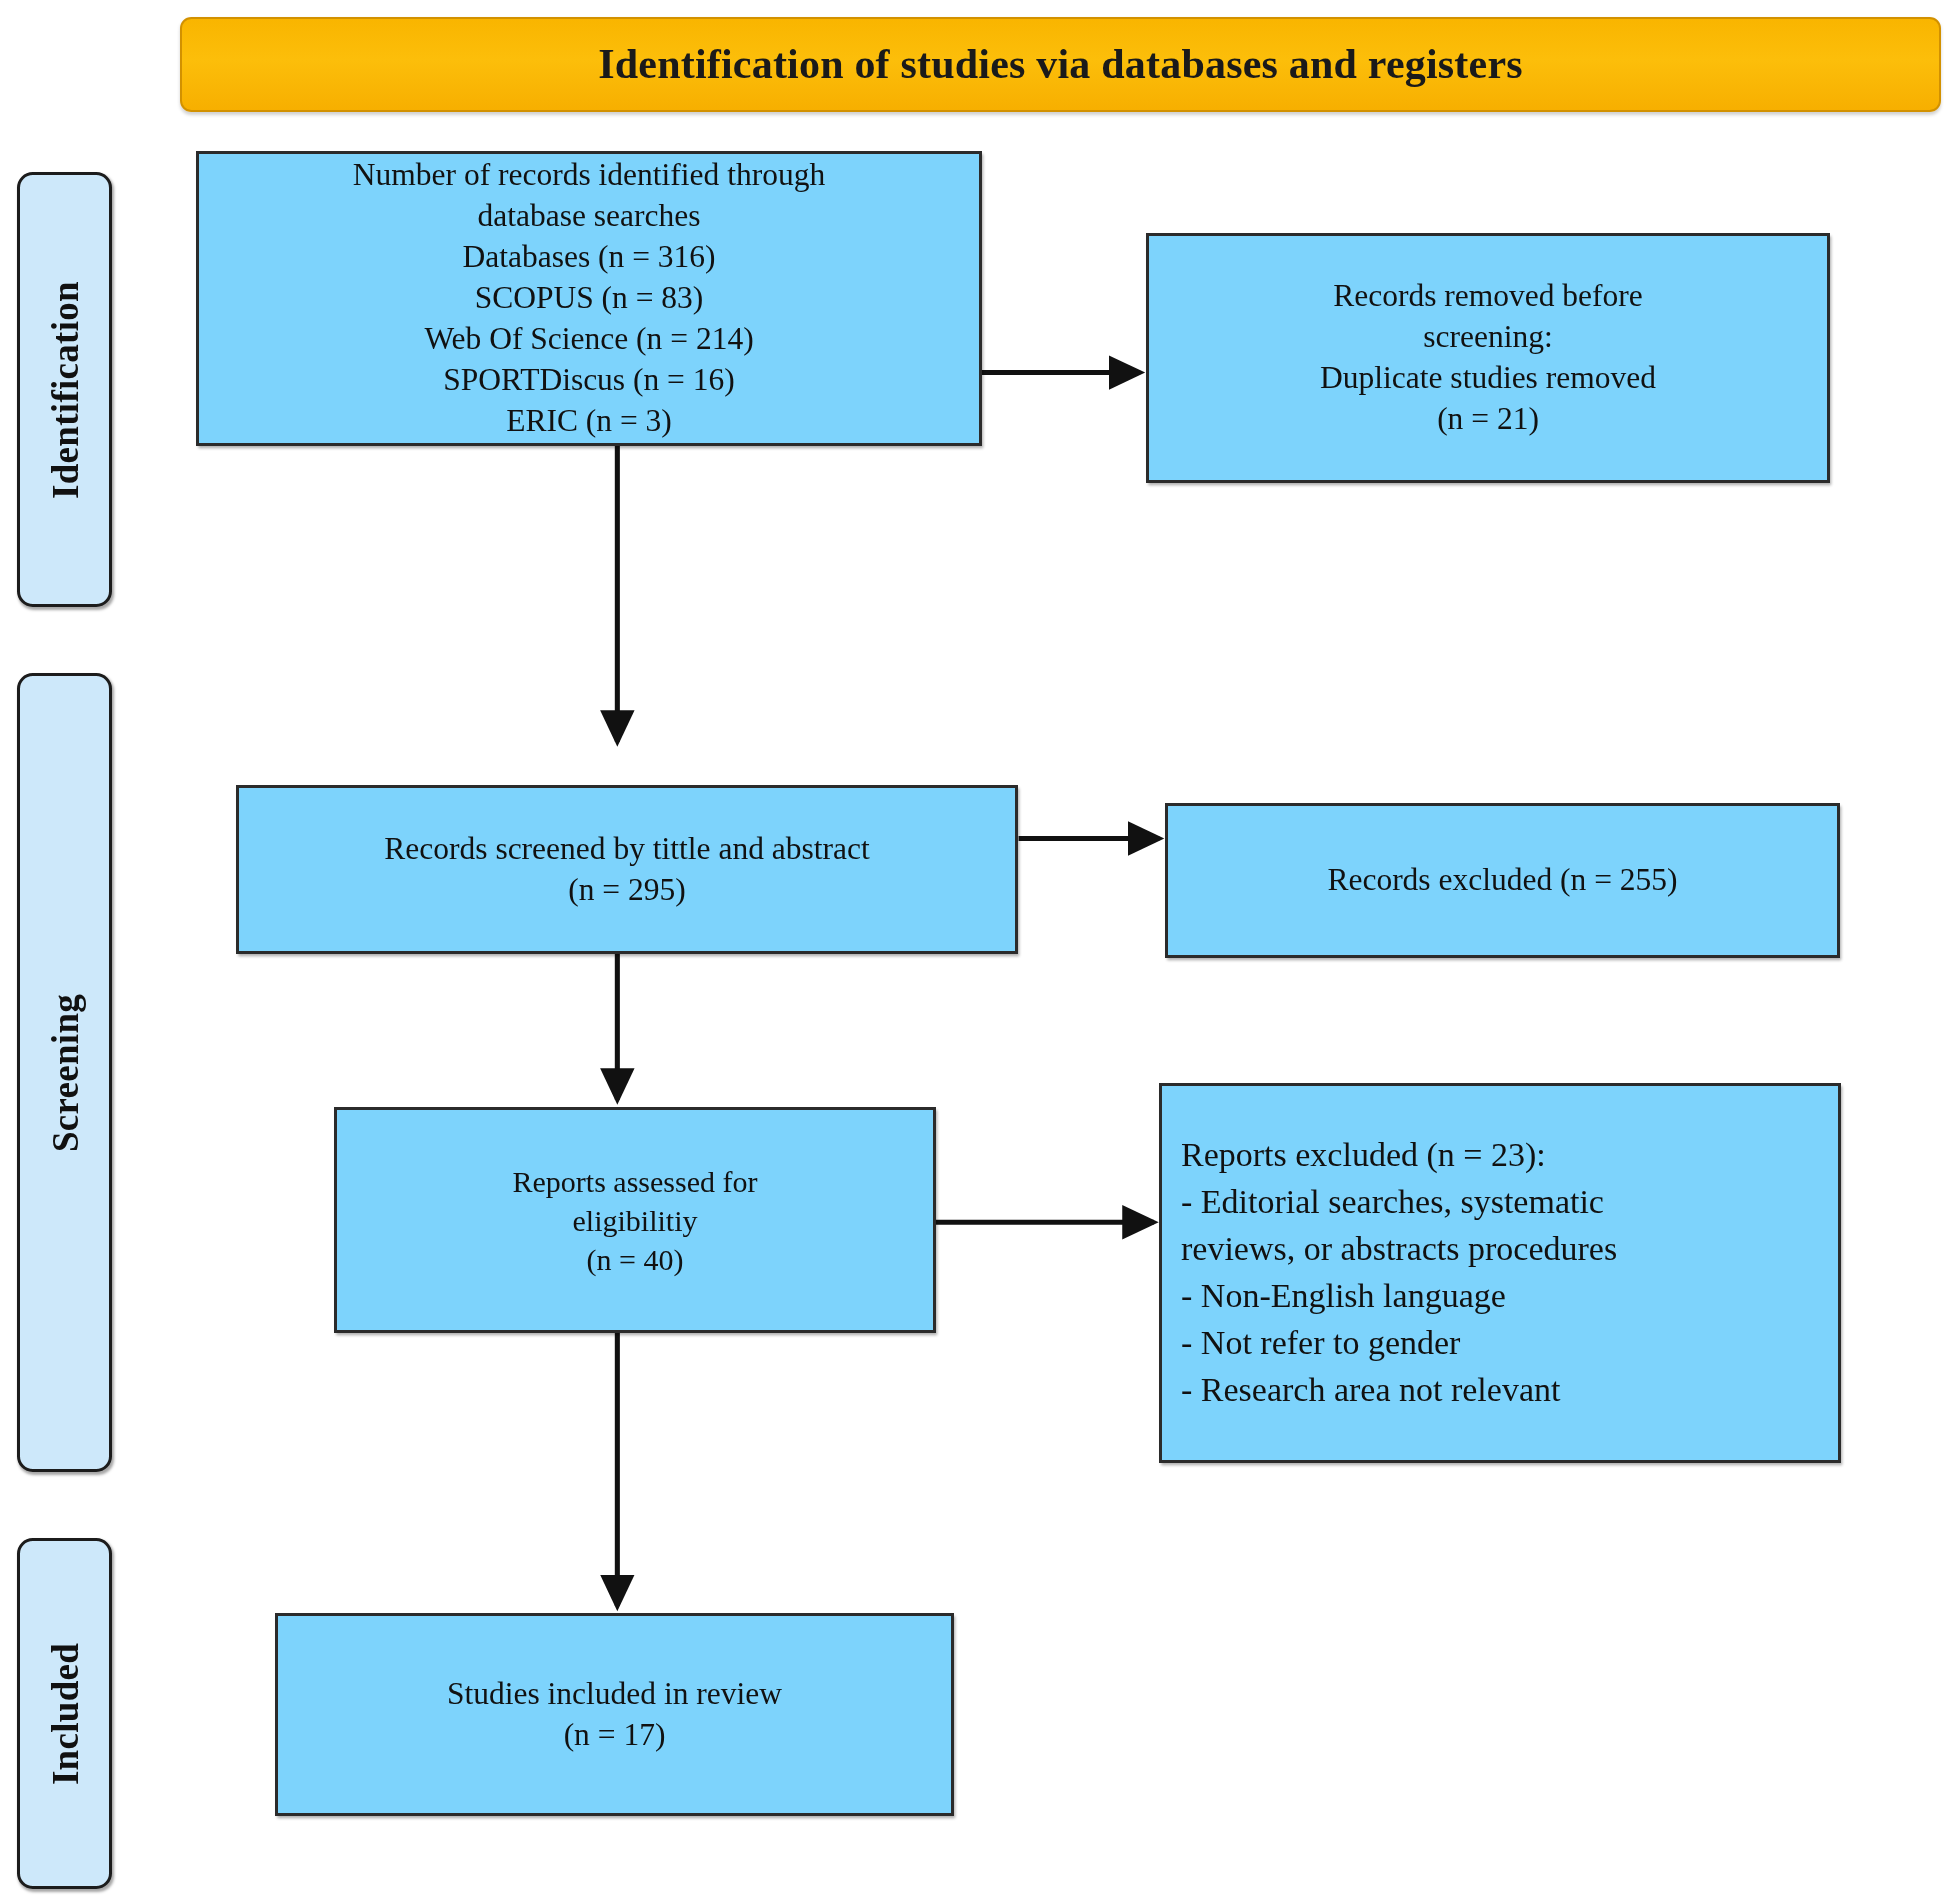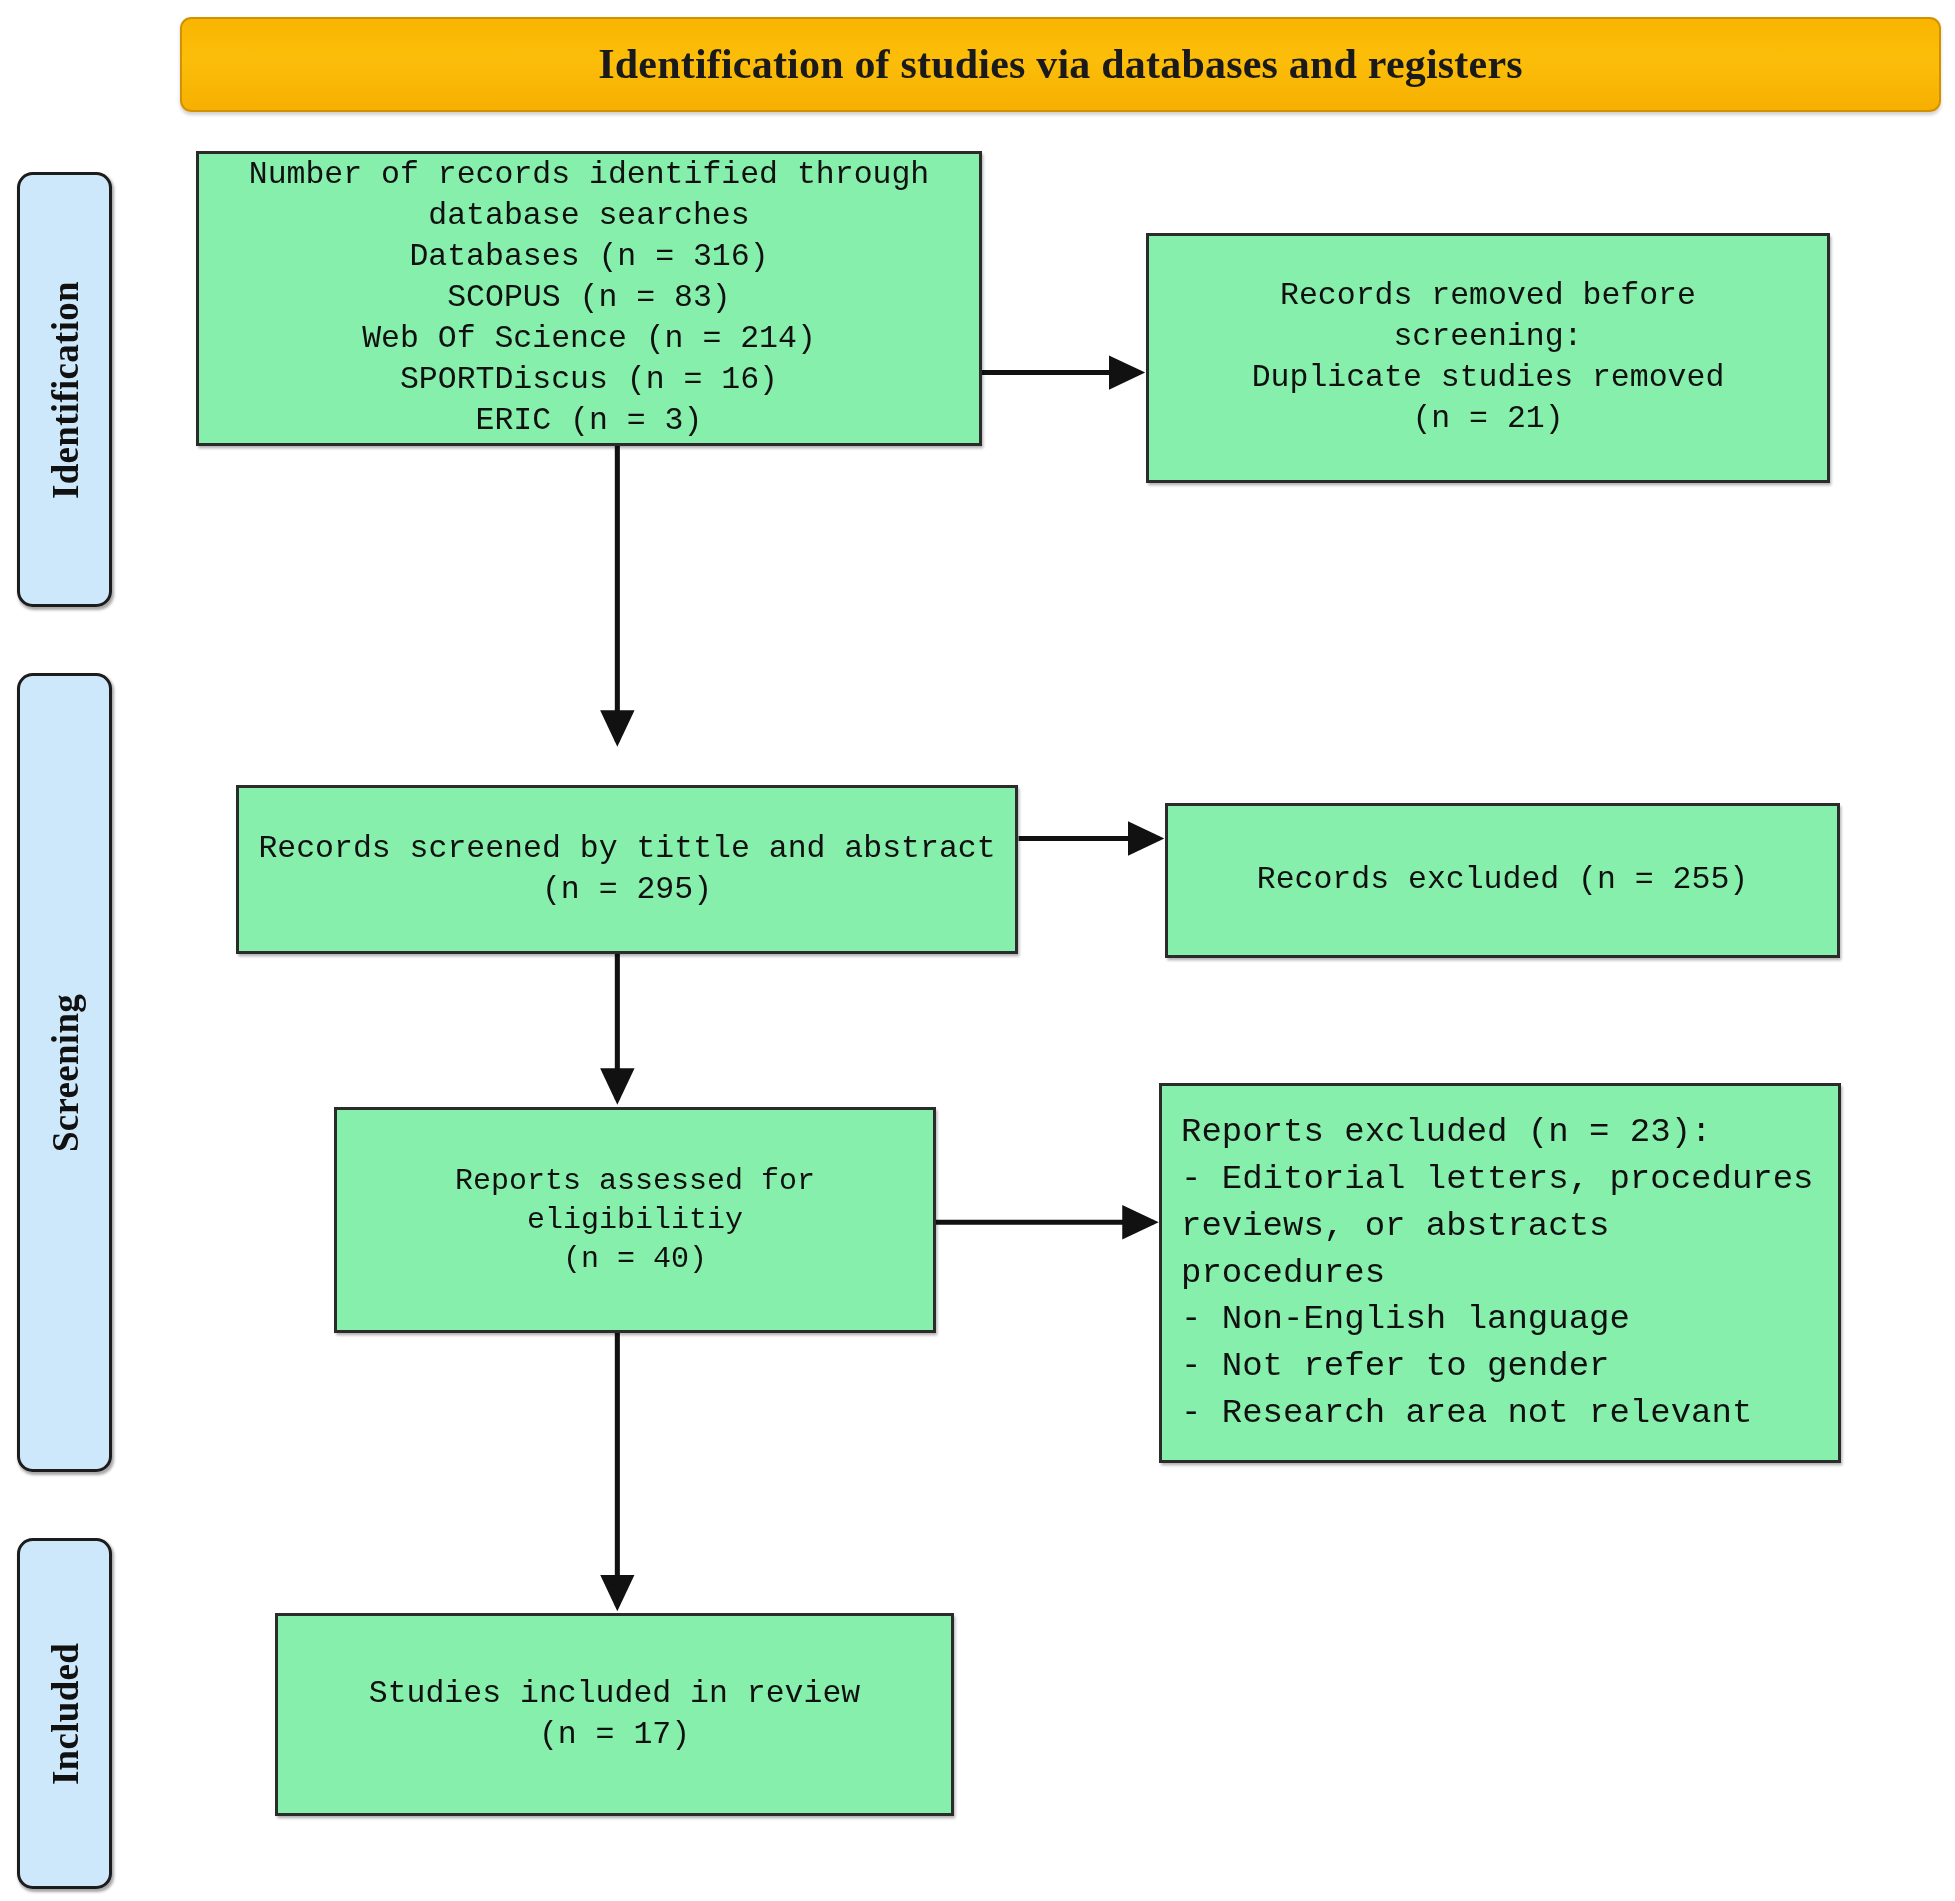--- a/index.html
+++ b/index.html
@@ -67,28 +67,27 @@
     color: #111111;
     letter-spacing: 0.3px;
   }
   #stage-identification { top: 172px;  height: 435px; }
   #stage-screening     { top: 673px; height: 799px; }
   #stage-included      { top: 1538px; height: 351px; }
 
   
   .box {
     position: absolute;
-    background: #86efac;
+    background: #7dd3fc;
     border: 3.4px solid #2b2b2b;
     box-sizing: border-box;
     display: flex;
     align-items: center;
     justify-content: center;
     box-shadow: 2.3px 2.8px 2.8px rgba(0,0,0,0.32);
-    font-family: Liberation Mono, monospace;
   }
   .box-text {
     font-size: 31.5px;
     line-height: 1.30;
     color: #111111;
     text-align: center;
     padding: 0 13.5px;
   }
   .box-text.left-align {
     text-align: left;
@@ -195,21 +194,21 @@
     <div class="box-text">
       <span class="ln">Reports assessed for</span>
       <span class="ln">eligibilitiy</span>
       <span class="ln">(n = 40)</span>
     </div>
   </div>
 
   <div class="box" id="box-rep-excluded">
     <div class="box-text left-align">
       <span class="ln">Reports excluded (n = 23):</span>
-      <span class="ln">- Editorial letters, procedures</span>
+      <span class="ln">- Editorial searches, systematic</span>
       <span class="ln">reviews, or abstracts procedures</span>
       <span class="ln">- Non-English language</span>
       <span class="ln">- Not refer to gender</span>
       <span class="ln">- Research area not relevant</span>
     </div>
   </div>
 
   <div class="box" id="box-included">
     <div class="box-text">
       <span class="ln">Studies included in review</span>

